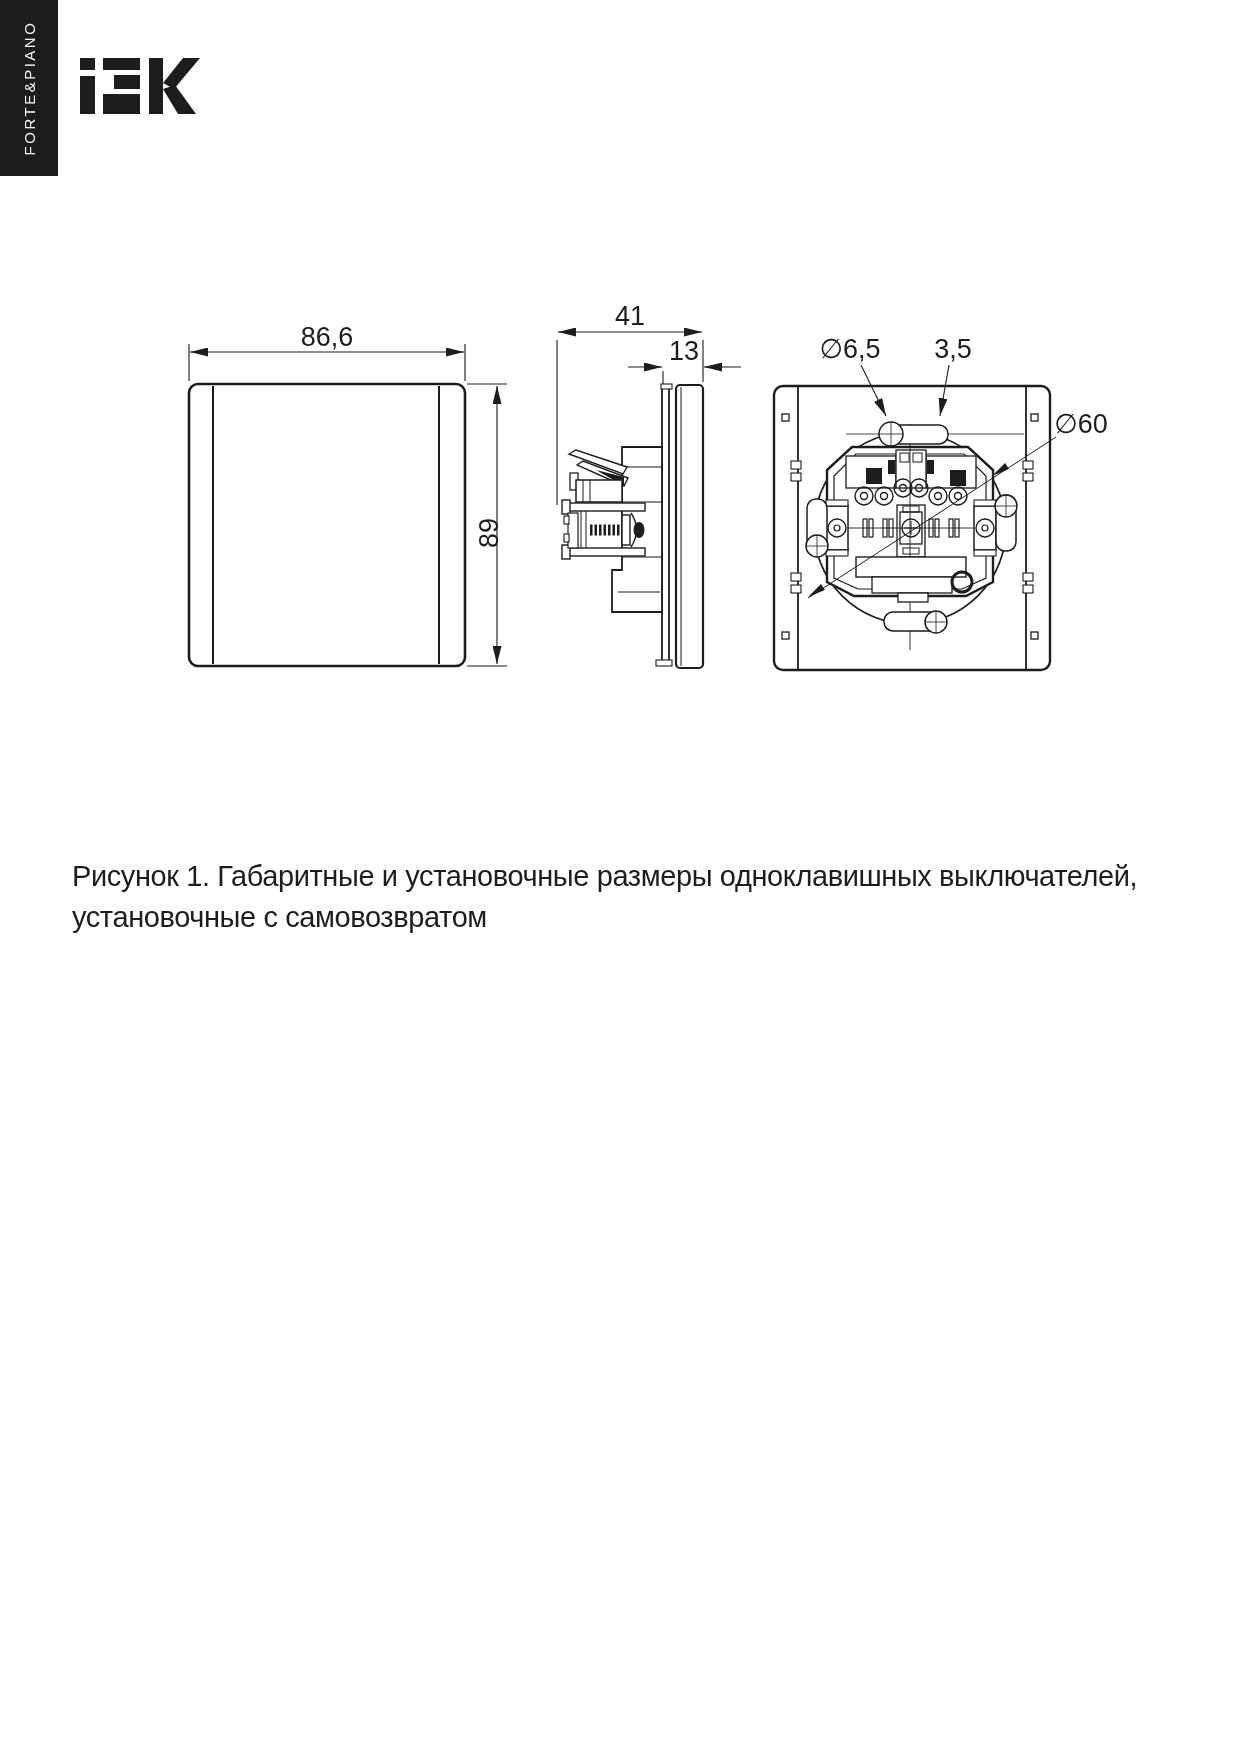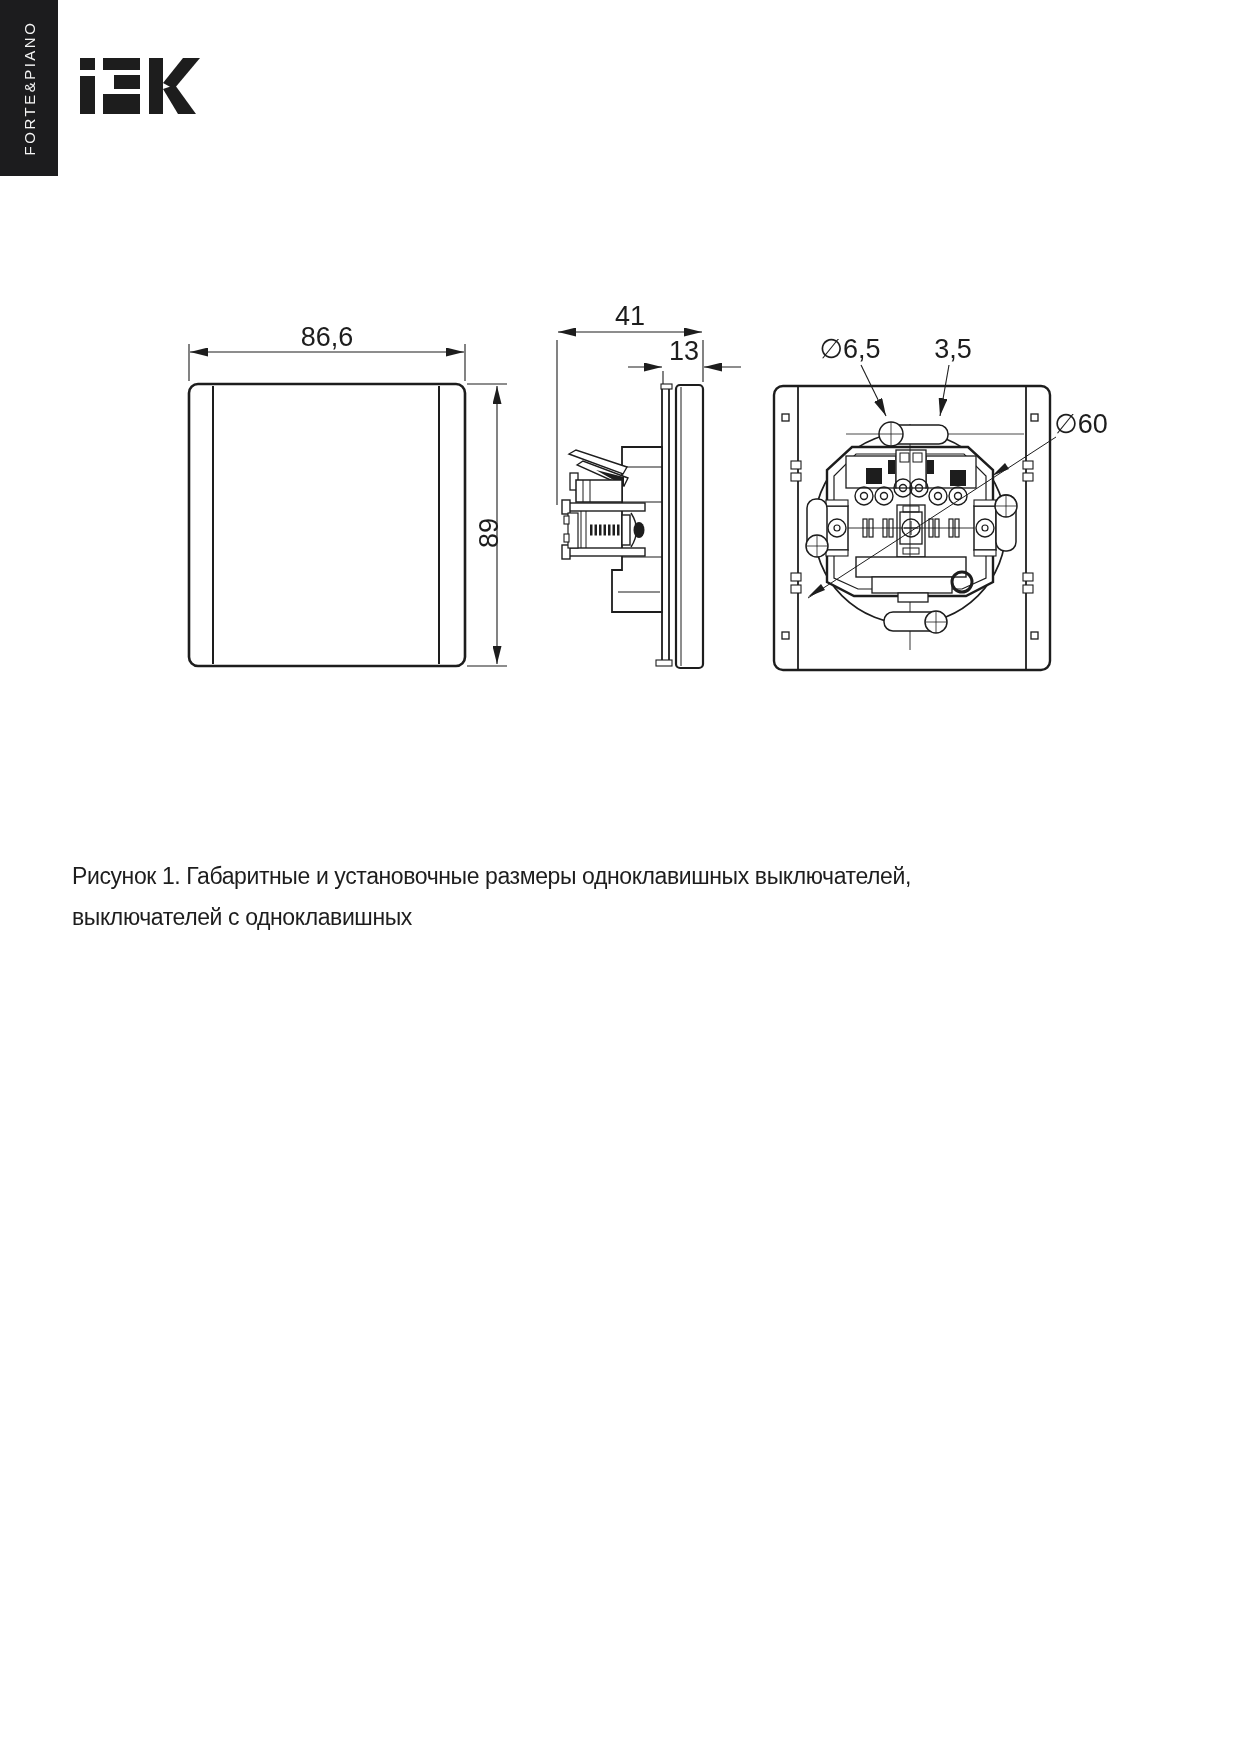--- a/index.html
+++ b/index.html
@@ -13,21 +13,21 @@
   #sidebar .vtext{
     position:absolute;left:50%;top:50%;
     transform:translate(-50%,-50%) rotate(-90deg);
     white-space:nowrap;color:#f5f5f5;font-size:15px;letter-spacing:2.5px;
     font-family:"Liberation Sans",sans-serif;
   }
   #logo{position:absolute;left:79px;top:57px;}
   #drawing{position:absolute;left:0;top:0;}
   #caption{
     position:absolute;left:72px;top:856px;width:1130px;
-    font-size:23px;line-height:41px;letter-spacing:-0.4px;color:#1d1d1d;
+    font-size:29px;line-height:41px;letter-spacing:-0.4px;color:#1d1d1d;
   }
   svg text{font-family:"Liberation Sans",sans-serif;fill:#1d1d1d;}
 </style>
 </head>
 <body>
 
 <div id="page">
 
   <div id="sidebar">
     <span class="vtext">FORTE&amp;PIANO</span>
@@ -238,16 +238,16 @@
       <text x="953" y="358" font-size="27" text-anchor="middle" stroke="none">3,5</text>
       <line x1="1056" y1="437" x2="808" y2="598" stroke-width="1"></line>
       <polygon points="992,476 1009,469 1005,463" fill="#1d1d1d" stroke="none"></polygon>
       <polygon points="808,597 825,590 821,584" fill="#1d1d1d" stroke="none"></polygon>
       <text x="1081" y="433" font-size="27" text-anchor="middle" stroke="none">∅60</text>
     </g>
   </svg>
 
   <div id="caption">
     <div>Рисунок 1. Габаритные и установочные размеры одноклавишных выключателей,</div>
-    <div>выключателей с одноклавишных</div>
+    <div>установочные с самовозвратом</div>
   </div>
 
 </div>
 
 </body></html>

